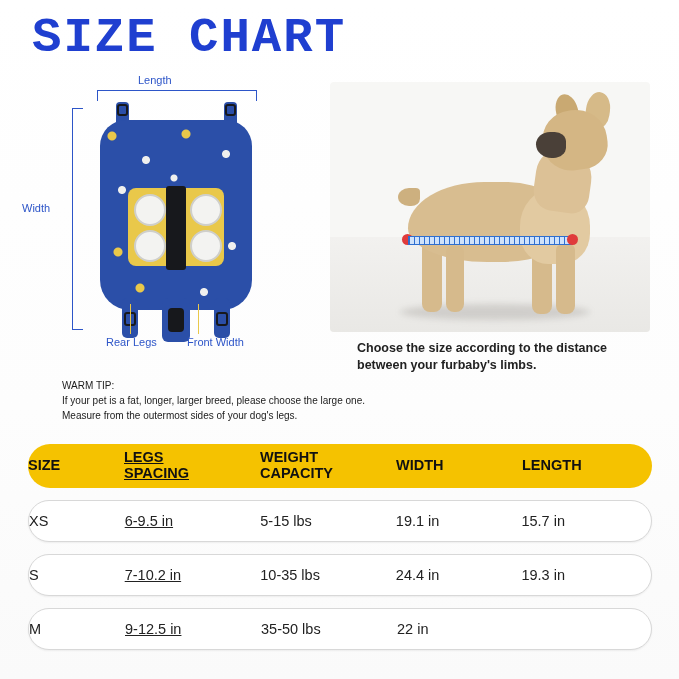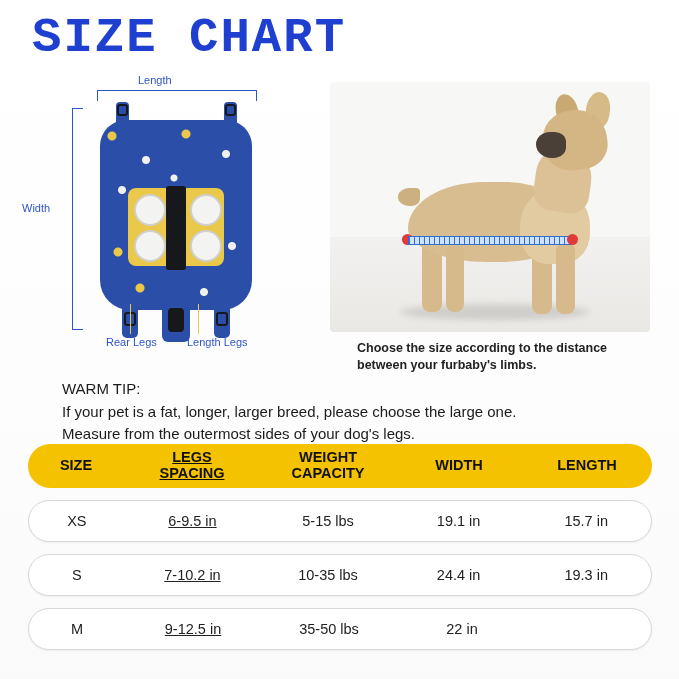--- a/index.html
+++ b/index.html
@@ -343,21 +343,21 @@
     color: #222;
     font-weight: bold;
   }
 
   
   .warm {
     position: absolute;
     left: 62px;
     top: 378px;
     width: 580px;
-    font-size: 15px;
+    font-size: 10px;
     line-height: 1.5;
     color: #1b1b1b;
   }
   .warm .wt-title { display: block; }
 
   
   .table {
     position: absolute;
     left: 28px;
     top: 444px;
@@ -376,21 +376,21 @@
     height: 44px;
     font-weight: bold;
     color: #111;
   }
   .row.data {
     background: #ffffff;
     border: 1px solid #d8d8d8;
     box-shadow: 0 1px 2px rgba(0,0,0,0.06);
   }
   .cell {
-    text-align: center;
+    text-align: left;
     font-size: 14.5px;
   }
   .c-size   { width: 96px; }
   .c-legs   { width: 136px; text-decoration: underline; }
   .c-weight { width: 136px; }
   .c-width  { width: 126px; }
   .c-length { width: 130px; }
   .row.header .cell {
     font-size: 14.5px;
     line-height: 1.1;
@@ -422,21 +422,21 @@
       <div class="center"></div>
       <div class="leg l1"></div>
       <div class="handle"></div>
       <div class="leg l2"></div>
     </div>
 
     <div class="callout c1"></div>
     <div class="callout c2"></div>
     <div class="leg-labels">
       <span class="rear-label">Rear Legs</span>
-      <span class="front-label">Length Legs</span>
+      <span class="front-label">Front Width</span>
     </div>
   </div>
 
   <div class="photo">
     <div class="floor"></div>
     <div class="dog">
       <div class="shadow"></div>
       <div class="tail"></div>
       <div class="lg lg1"></div>
       <div class="lg lg3"></div>

